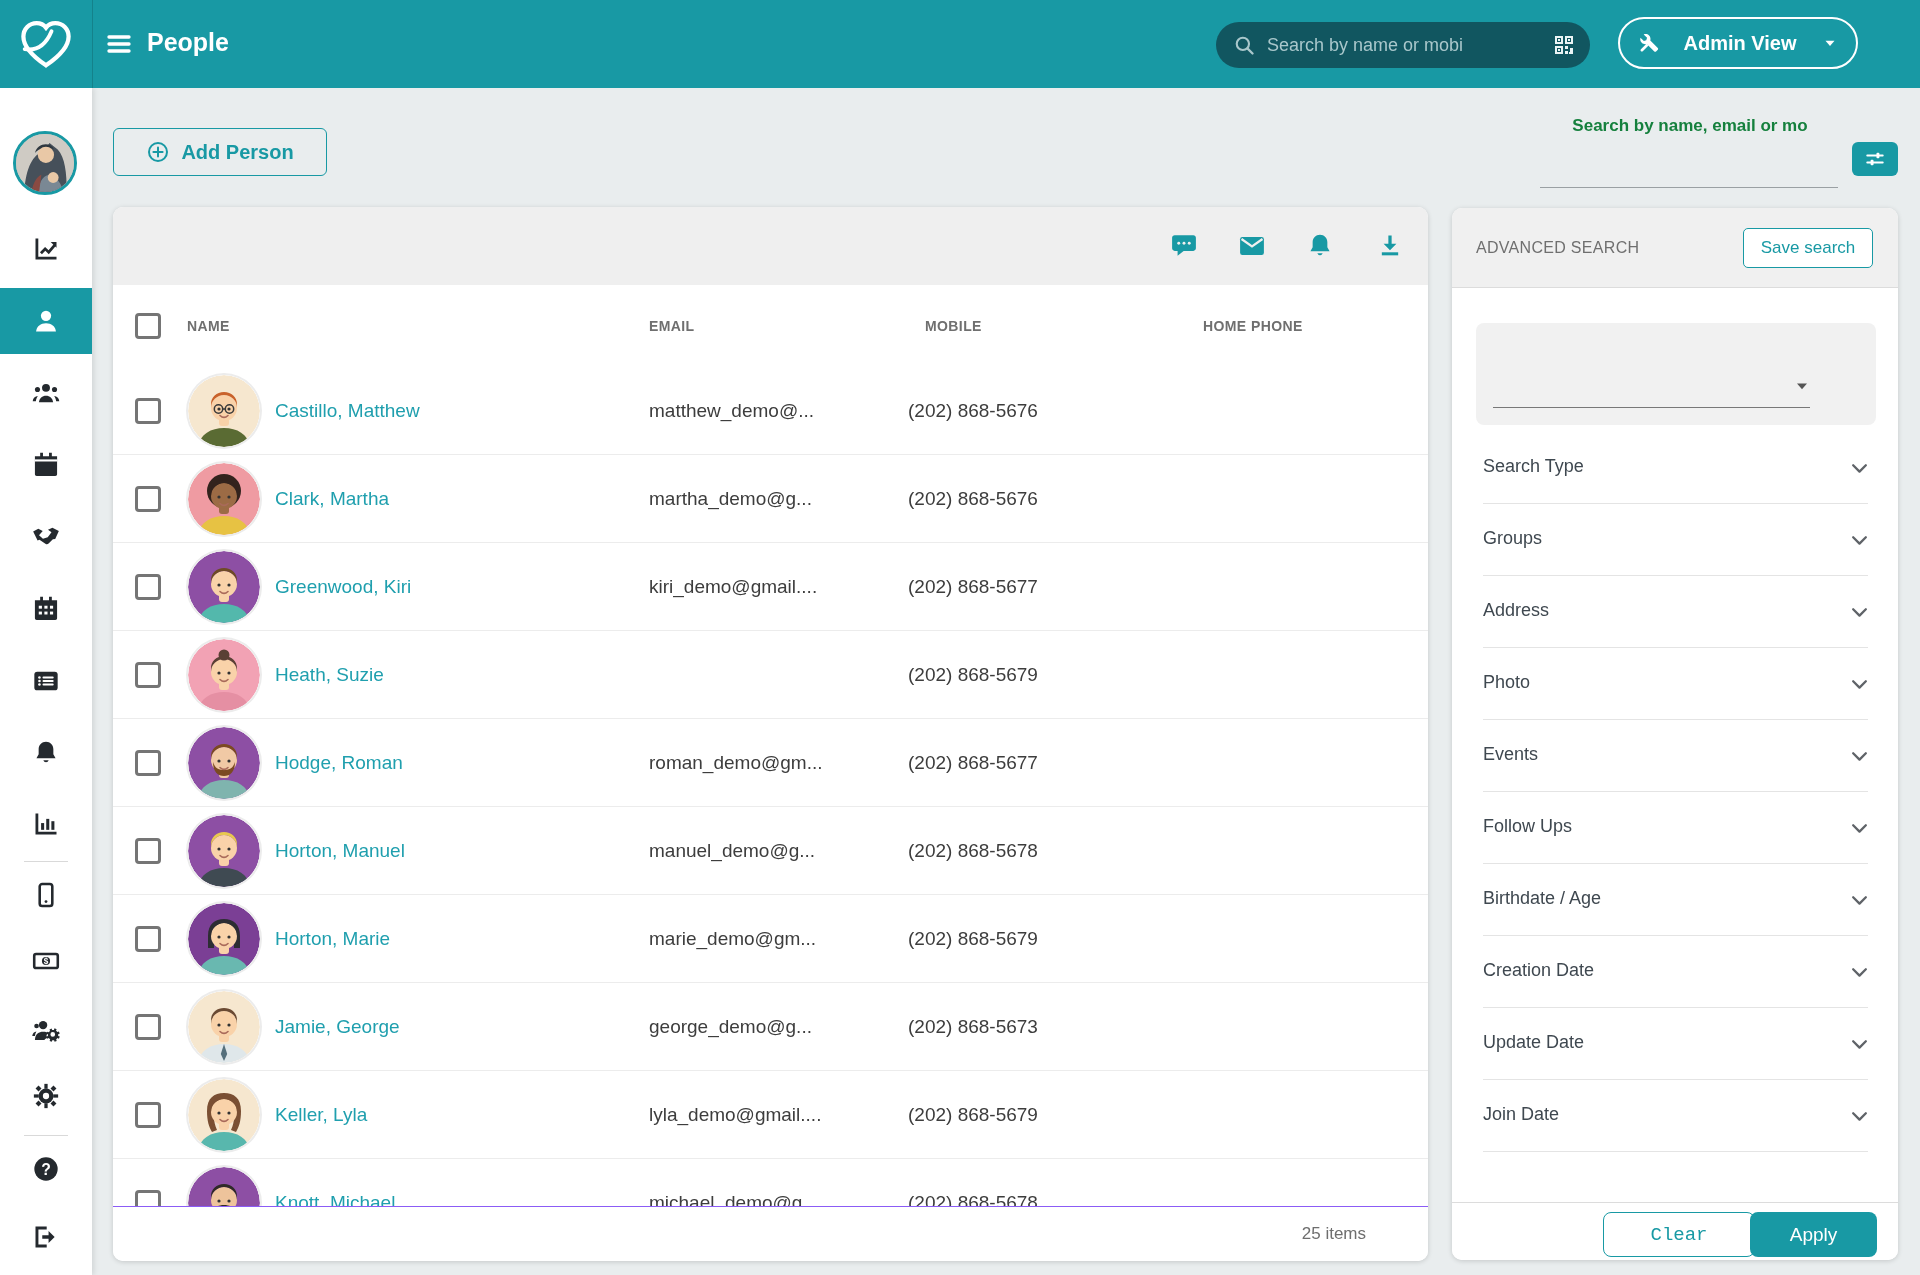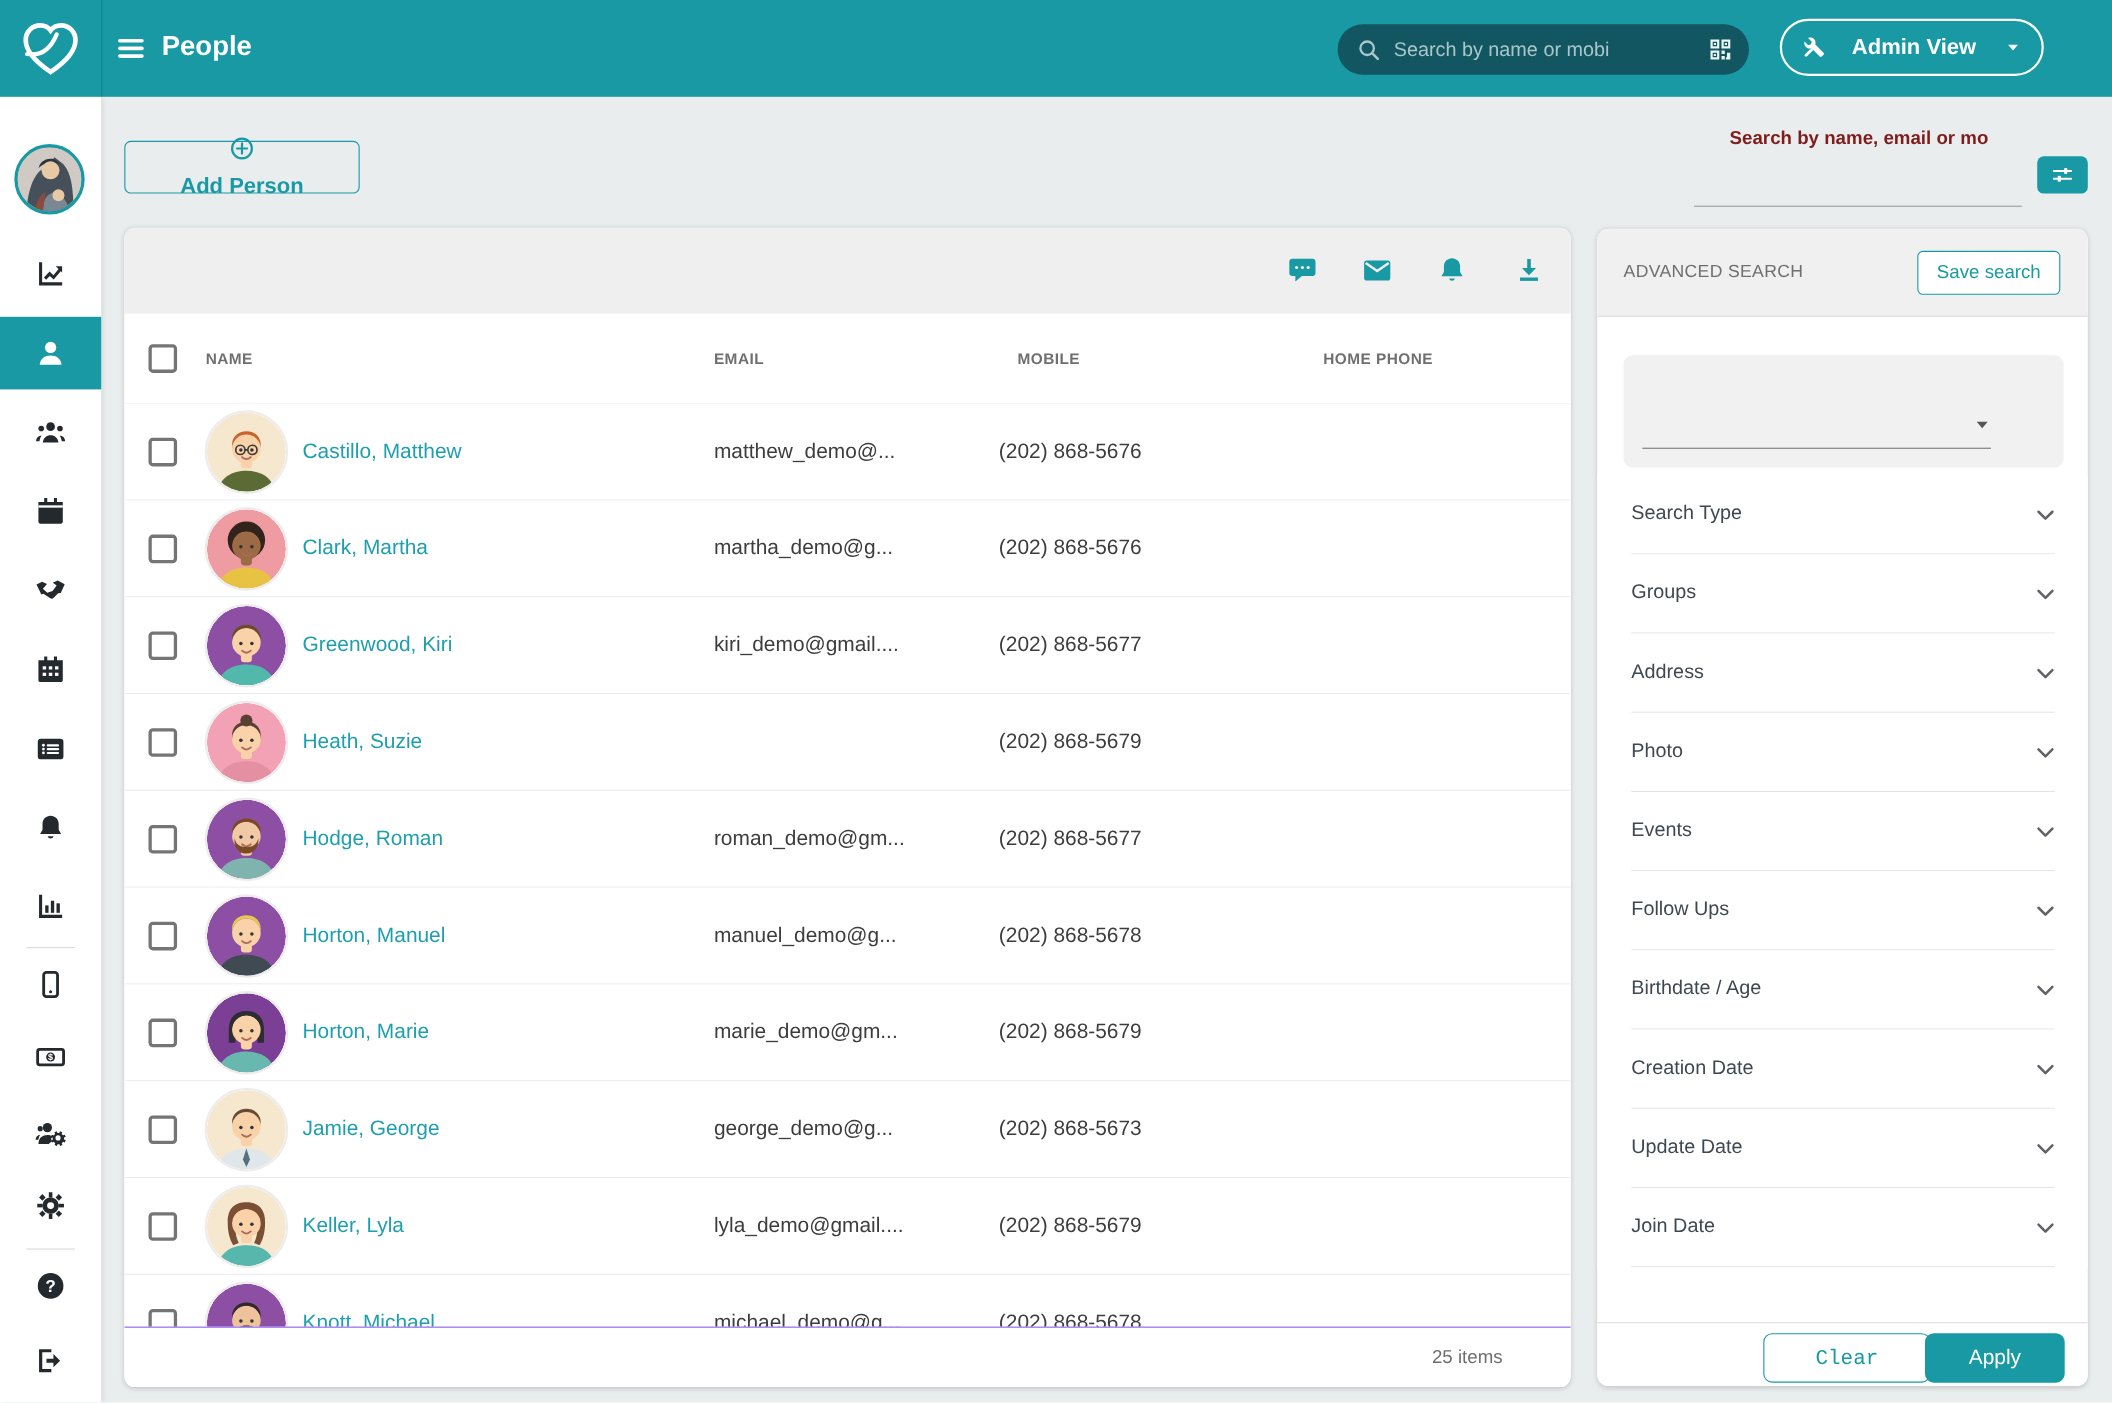--- a/index.html
+++ b/index.html
@@ -23,23 +23,23 @@
   
   .sidebar{position:absolute;left:0;top:88px;width:92px;height:1187px;background:#fff;box-shadow:2px 0 5px rgba(0,0,0,.10);z-index:5;}
   .profile{position:absolute;left:13px;top:43px;width:64px;height:64px;border-radius:50%;border:3px solid var(--accent);box-sizing:border-box;overflow:hidden;cursor:pointer;background:#cfcbc4;}
   .profile svg{width:100%;height:100%}
   .s-item{position:absolute;left:0;width:92px;height:66px;display:flex;align-items:center;justify-content:center;color:#24292e;cursor:pointer;}
   .s-item svg{width:28px;height:28px}
   .s-item.active{background:var(--accent);color:#fff;}
   .s-div{position:absolute;left:24px;width:44px;border-top:1px solid #d9d9d9;}
 
   
-  .add-btn{position:absolute;left:113px;top:128px;width:214px;height:48px;border:1.5px solid var(--accent);border-radius:6px;background:transparent;color:var(--accent);font-size:20px;font-weight:bold;font-family:inherit;display:flex;align-items:center;justify-content:center;gap:11px;cursor:pointer;flex-direction:column;}
+  .add-btn{position:absolute;left:113px;top:128px;width:214px;height:48px;border:1.5px solid var(--accent);border-radius:6px;background:transparent;color:var(--accent);font-size:20px;font-weight:bold;font-family:inherit;display:flex;align-items:center;justify-content:center;gap:11px;cursor:pointer;}
   .add-btn .ic{width:24px;height:24px}
-  .qs-label{position:absolute;left:1540px;top:116px;width:300px;text-align:center;font-size:17px;font-weight:bold;color:#7f1d1d;white-space:nowrap;}
+  .qs-label{position:absolute;left:1540px;top:116px;width:300px;text-align:center;font-size:17px;font-weight:bold;color:#15803d;white-space:nowrap;}
   .qs-underline{position:absolute;left:1540px;top:187px;width:298px;height:0;border-bottom:1.5px solid #9aa0a3;cursor:text;}
   .filter-btn{position:absolute;left:1852px;top:142px;width:46px;height:34px;border:none;border-radius:6px;background:var(--accent);color:#fff;display:flex;align-items:center;justify-content:center;cursor:pointer;}
   .filter-btn svg{width:22px;height:22px}
 
   
   .tcard{position:absolute;left:113px;top:207px;width:1315px;height:1054px;background:#fff;border-radius:10px;box-shadow:0 1px 5px rgba(0,0,0,.16);overflow:hidden;}
   .t-toolbar{position:absolute;top:0;left:0;right:0;height:78px;background:#efefef;border-bottom:1px solid #e2e2e2;}
   .tb-btn{position:absolute;top:24px;width:30px;height:30px;background:none;border:none;color:var(--accent);cursor:pointer;padding:0;}
   .tb-btn svg{width:28px;height:28px}
   .t-head{position:absolute;top:78px;left:0;right:0;height:82px;border-bottom:1px solid #e3e3e3;background:#fff;}

